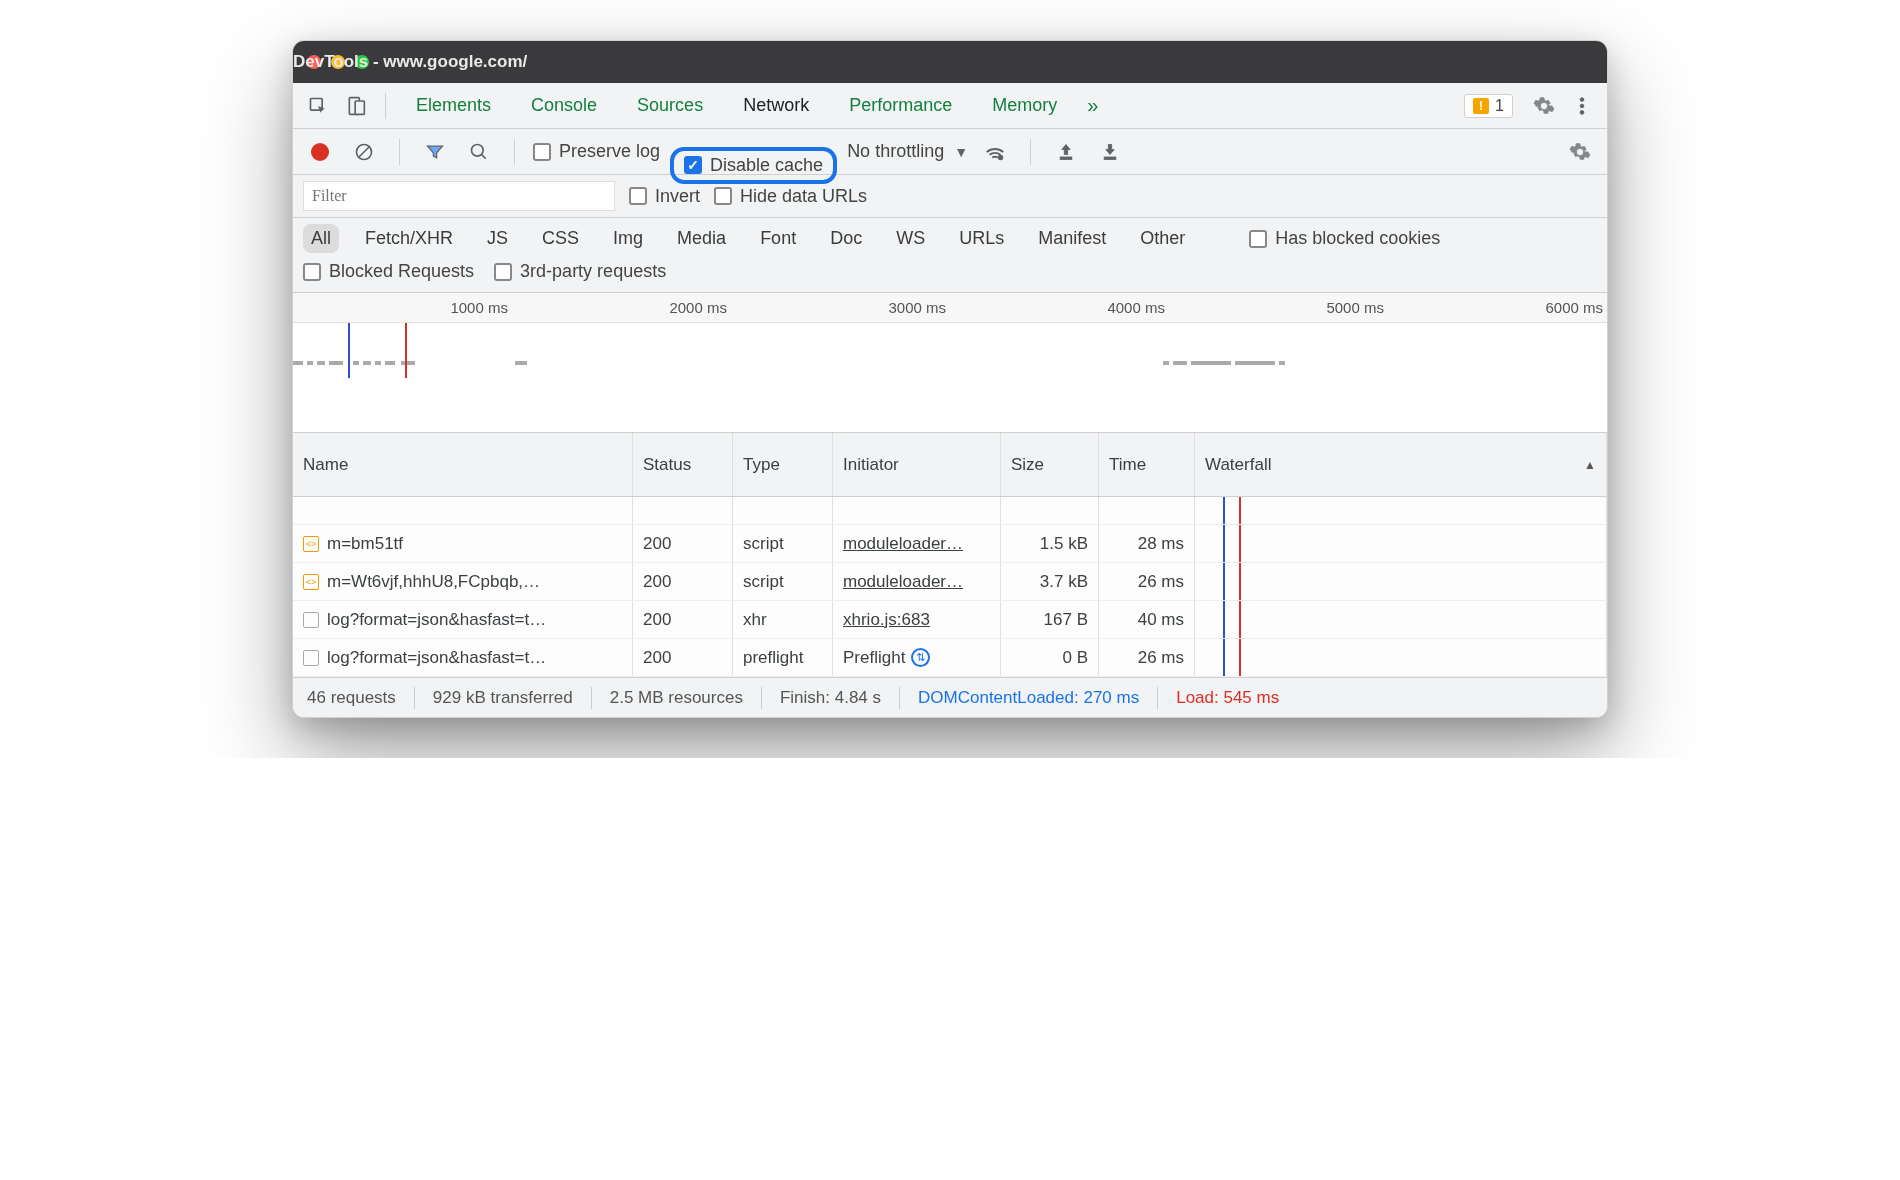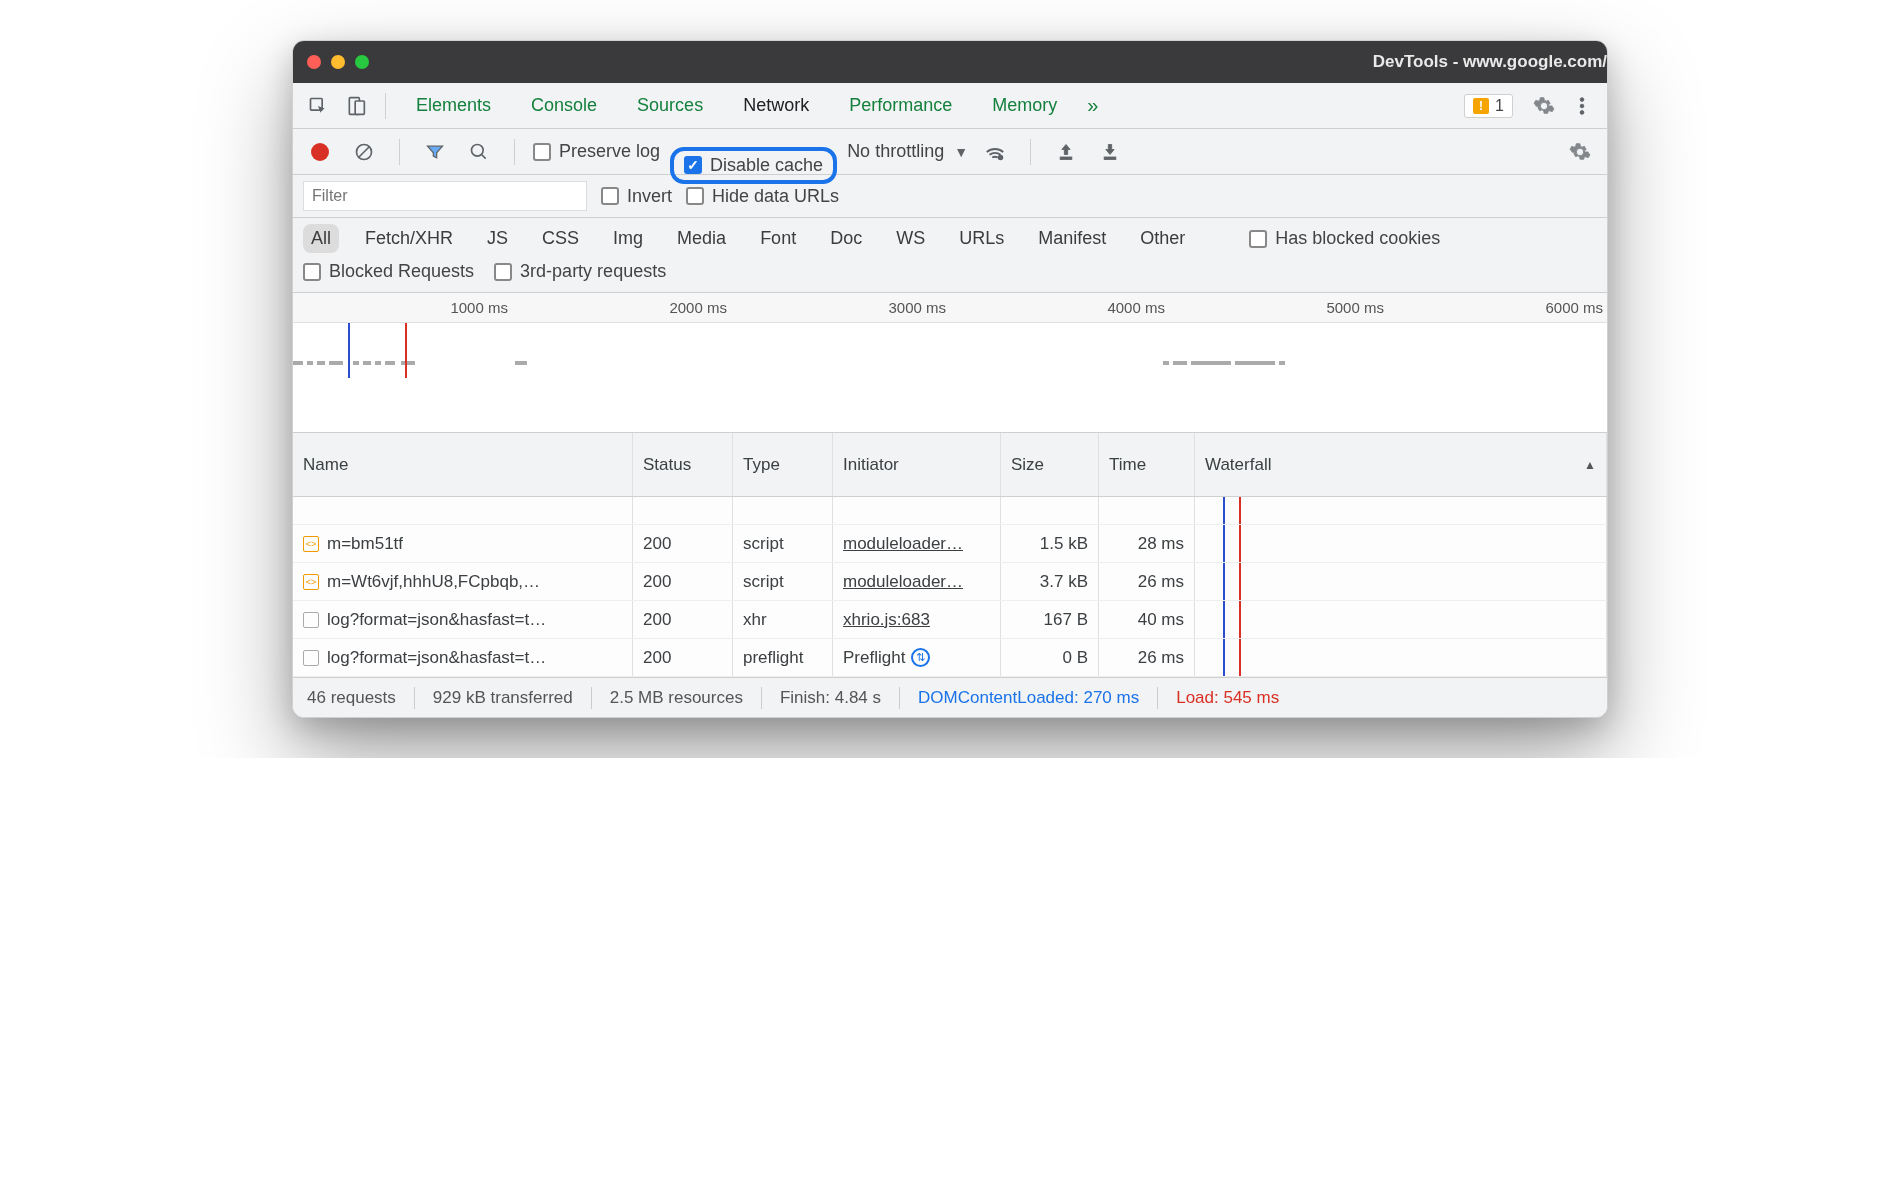--- a/index.html
+++ b/index.html
@@ -28,21 +28,21 @@
     padding: 0 14px;
     position: relative;
   }
   .traffic { display: flex; gap: 10px; }
   .tl { width: 14px; height: 14px; border-radius: 50%; }
   .tl.red { background:#ff5f57; }
   .tl.yel { background:#febc2e; }
   .tl.grn { background:#28c840; }
   .title {
     position: absolute; left: 0; right: 0;
-    text-align: right;
+    text-align: left;
     color: #e9e9e9;
     font-size: 17px;
     font-weight: 600;
     pointer-events: none;
   }
   
   .tabsrow {
     height: 46px;
     background: #f1f3f4;
     border-bottom: 1px solid #cfcfcf;
@@ -101,23 +101,23 @@
   .filrow {
     background:#f1f3f4;
     border-bottom:1px solid #cfcfcf;
     padding: 6px 10px;
     display:flex;
     align-items:center;
     gap:14px;
     flex-wrap:wrap;
   }
   .filter-input {
-    width: 284px; height: 30px;
+    width: 312px; height: 30px;
     background:#fff; border:1px solid #ddd;
-    padding:0 8px; font-size:16px;color:#777;
+    padding:0 8px; font-size:16px;color:#777;font-family:Liberation Serif, serif;
   }
   
   .typerow {
     background:#f1f3f4;
     padding: 6px 10px 2px 10px;
     display:flex;
     align-items:center;
     gap:18px;
     flex-wrap:wrap;
     font-size:18px;color:#3c3c3c;

